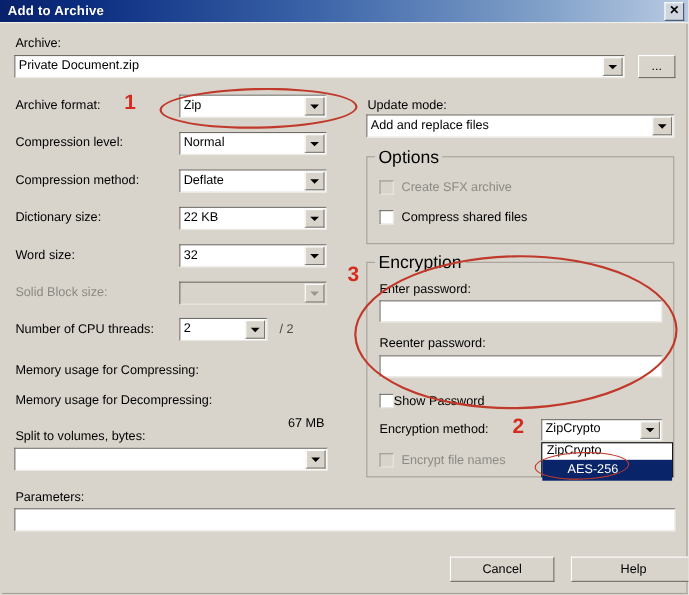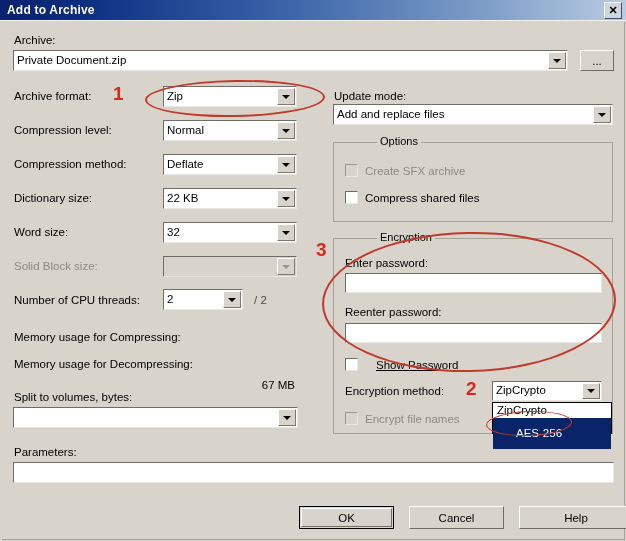--- a/index.html
+++ b/index.html
@@ -89,21 +89,21 @@
   .btn span{position:relative;z-index:2;}
 
   
   .group{
     position:absolute;box-sizing:border-box;
     border:1px solid #a5a199;
     border-top-color:#a5a199;
   }
   .group .legend{
     position:absolute;top:-8px;left:7px;background:#d8d4cb;
-    padding:0 3px;font-size:11px;color:#000;margin-left:36px;
+    padding:0 3px;font-size:16px;color:#000;
   }
   .cb{
     position:absolute;width:13px;height:13px;background:#fff;box-sizing:border-box;
     border-top:1px solid #6f6d66;border-left:1px solid #6f6d66;
     border-right:1px solid #e9e7e2;border-bottom:1px solid #e9e7e2;
   }
   .cb.dis{background:#d8d4cb;border-top-color:#9a978f;border-left-color:#9a978f;}
 
   
   .droplist{
@@ -246,47 +246,43 @@
   <div class="field" style="left:345px;top:273px;width:257px;height:20px;">
     <span class="txt"></span>
   </div>
 
   <div class="lbl" style="left:345px;top:306px;">Reenter password:</div>
   <div class="field" style="left:345px;top:323px;width:257px;height:20px;">
     <span class="txt"></span>
   </div>
 
   <div class="cb" style="left:345px;top:358px;"></div>
-  <div class="lbl" style="left:376px;top:359px;text-decoration:underline;">Show Password</div>
+  <div class="lbl" style="left:358px;top:359px;">Show Password</div>
 
   <div class="lbl" style="left:345px;top:385px;">Encryption method:</div>
   <div class="field" style="left:492px;top:381px;width:110px;height:20px;">
     <span class="txt">ZipCrypto</span>
     <span class="arrow">
         <i></i>
       </span>
   </div>
 
   <div class="cb dis" style="left:345px;top:412px;"></div>
   <div class="lbl dis" style="left:365px;top:413px;">Encrypt file names</div>
 
   <div class="droplist" style="left:492px;top:402px;width:120px;height:32px;">
     <div class="item" style="height:15px;">ZipCrypto</div>
-    <div class="item sel" style="height:31px;padding-left:23px;">AES-256</div>
+    <div class="item sel" style="height:19px;padding-left:23px;">AES-256</div>
   </div>
 
   <div class="lbl" style="left:14px;top:446px;">Parameters:</div>
   <div class="field" style="left:13px;top:462px;width:601px;height:21px;">
     <span class="txt"></span>
   </div>
 
-  <div class="btn default" style="left:299px;top:506px;width:95px;height:23px;">
-    <div class="inner"></div>
-      <span>OK</span>
-  </div>
   <div class="btn" style="left:409px;top:506px;width:95px;height:23px;">
     <span>Cancel</span>
   </div>
   <div class="btn" style="left:519px;top:506px;width:114px;height:23px;">
     <span>Help</span>
   </div>
 
   <div class="anno-num" style="left:113px;top:84px;">1</div>
   <div class="ellipse" style="left:145px;top:80px;width:176px;height:33px;transform:rotate(-1deg);"></div>
 

